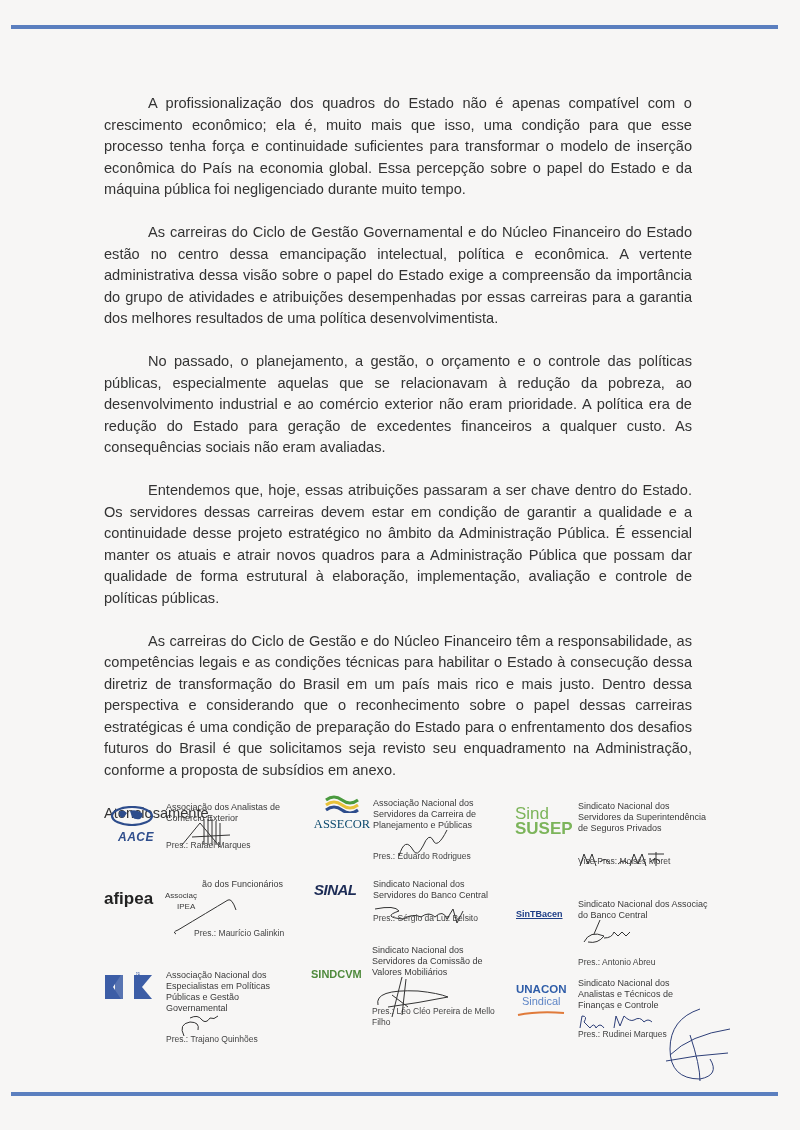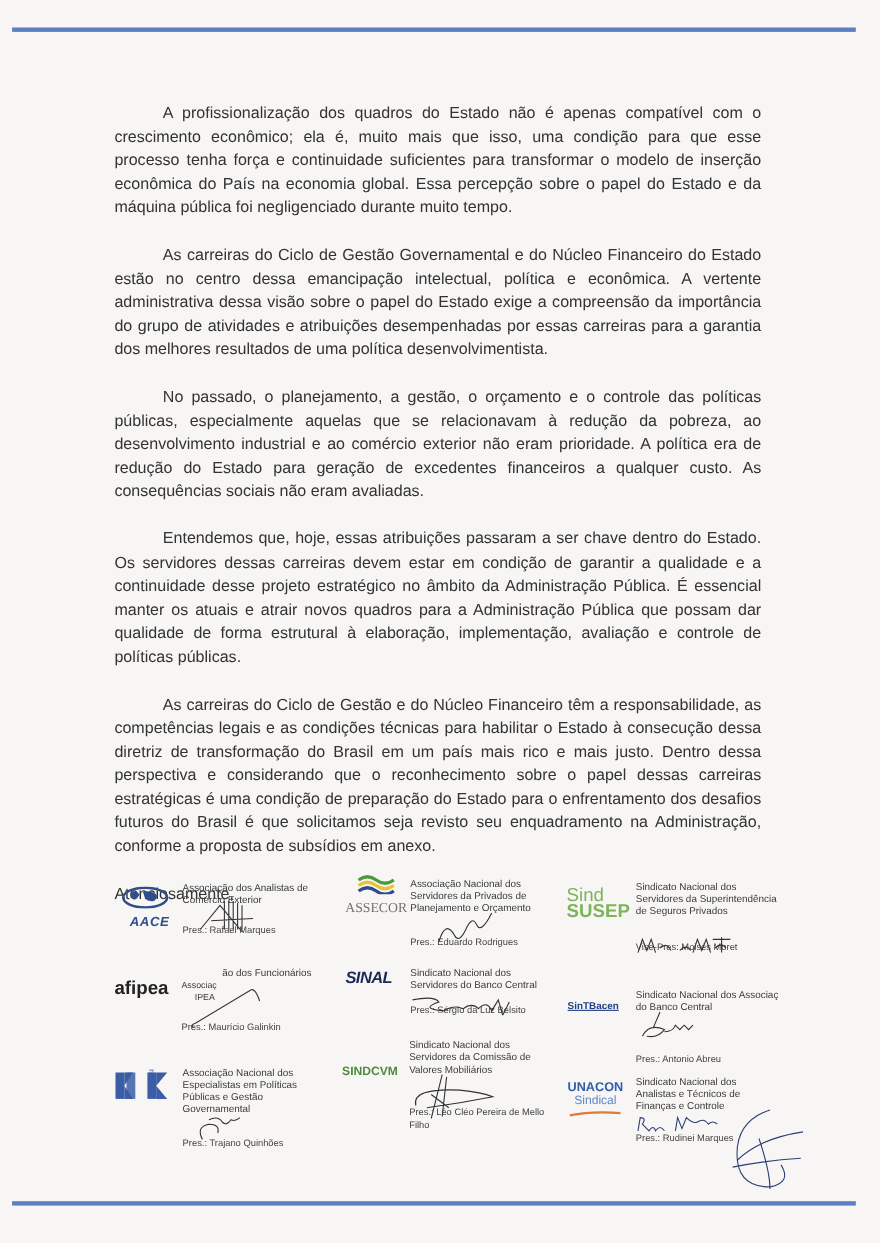--- a/index.html
+++ b/index.html
@@ -19,21 +19,21 @@
   .content p.closing { text-indent: 0; margin-top: 5px; }
 
   .sig { position: absolute; font-size: 9px; line-height: 11px; color: #333; }
   .sig .org { font-weight: normal; color: #3a3a3a; }
   .sig .pres { color: #444; font-size: 8.5px; margin-top: 3px; }
   .logo { position: absolute; }
   .scribble { position: absolute; }
 
   
   .aace-text { font-weight: bold; color: #2e4d8c; font-size: 12px; letter-spacing: 0.5px; }
-  .assecor-text { font-family: "Liberation Serif", serif; color: #737373; font-size: 12.5px; }
+  .assecor-text { font-family: "Liberation Serif", serif; color: #0c4a6e; font-size: 12.5px; }
   .sind-text { color: #7cb45a; font-size: 17px; line-height: 15px; }
   .afipea-text { font-weight: bold; font-size: 17px; color: #222; }
   .sinal-text { font-weight: bold; font-size: 15px; color: #1c2b55; font-style: italic; letter-spacing: -0.5px; }
   .sintbacen-text { font-weight: bold; font-size: 9px; color: #1d3d86; text-decoration: underline; }
   .sindcvm-text { font-weight: bold; font-size: 11px; color: #4f8a3c; }
   .unacon-text { font-weight: bold; font-size: 11.5px; color: #2f5da8; line-height: 12px; text-align: center; }
   .unacon-sub { color: #5f86c6; font-weight: normal; font-size: 11px; }
 </style>
 </head>
 <body>
@@ -69,21 +69,21 @@
 <div>
   <div class="logo" style="left:312px; top:795px; width:60px; text-align:center;">
     <svg width="40" height="18" viewBox="0 0 40 18">
       <path d="M4 5 q8 -6 16 0 t16 0" stroke="#4a9a3e" stroke-width="3" fill="none"></path>
       <path d="M4 10 q8 -6 16 0 t16 0" stroke="#e8c23a" stroke-width="3" fill="none"></path>
       <path d="M4 15 q8 -6 16 0 t16 0" stroke="#2e4d8c" stroke-width="3" fill="none"></path>
     </svg>
     <div class="assecor-text">ASSECOR</div>
   </div>
   <div class="sig" style="left:373px; top:798px; width:125px;">
-    <div class="org">Associação Nacional dos Servidores da Privados de Planejamento e Orçamento</div>
+    <div class="org">Associação Nacional dos Servidores da Carreira de Planejamento e Públicas</div>
     <div class="pres" style="margin-top:20px;">Pres.: Eduardo Rodrigues</div>
   </div>
   <svg class="scribble" style="left:395px; top:828px;" width="55" height="32">
     <path d="M4 28 q6 -20 14 -6 q4 8 10 -4 q6 -14 10 -6 q4 10 14 -10" stroke="#333" stroke-width="1" fill="none"></path>
   </svg>
 </div>
 
 <div>
   <div class="logo sind-text" style="left:515px; top:806px;">
     <div>Sind</div>
@@ -97,21 +97,21 @@
     <path d="M2 18 l4 -12 l4 10 l4 -10 l4 12 M22 14 q6 -6 10 2 M40 16 q6 -6 10 0 M52 18 l4 -12 l4 10 l4 -10 l4 12 M72 14 q6 -6 10 0 M78 4 v14 M70 6 h16" stroke="#333" stroke-width="1" fill="none"></path>
   </svg>
 </div>
 
 <div>
   <div class="logo afipea-text" style="left:104px; top:889px;">afipea</div>
   <div class="sig" style="left:165px; top:879px; width:135px;">
     <div class="org" style="padding-left:37px;">ão dos Funcionários</div>
     <div class="org" style="font-size:8px;">Associaç</div>
     <div class="org" style="padding-left:12px; font-size:8px;">IPEA</div>
-    <div class="pres" style="margin-top:16px;">Pres.: Maurício Galinkin</div>
+    <div class="pres" style="margin-top:16px;margin-left:29px;">Pres.: Maurício Galinkin</div>
   </div>
   <svg class="scribble" style="left:170px; top:898px;" width="80" height="40">
     <path d="M6 36 q-4 -2 2 -4 q30 -18 50 -30 q4 -2 8 10" stroke="#333" stroke-width="1" fill="none"></path>
   </svg>
 </div>
 
 <div>
   <div class="logo sinal-text" style="left:314px; top:881px;">SINAL</div>
   <div class="sig" style="left:373px; top:879px; width:130px;">
     <div class="org">Sindicato Nacional dos Servidores do Banco Central</div>

